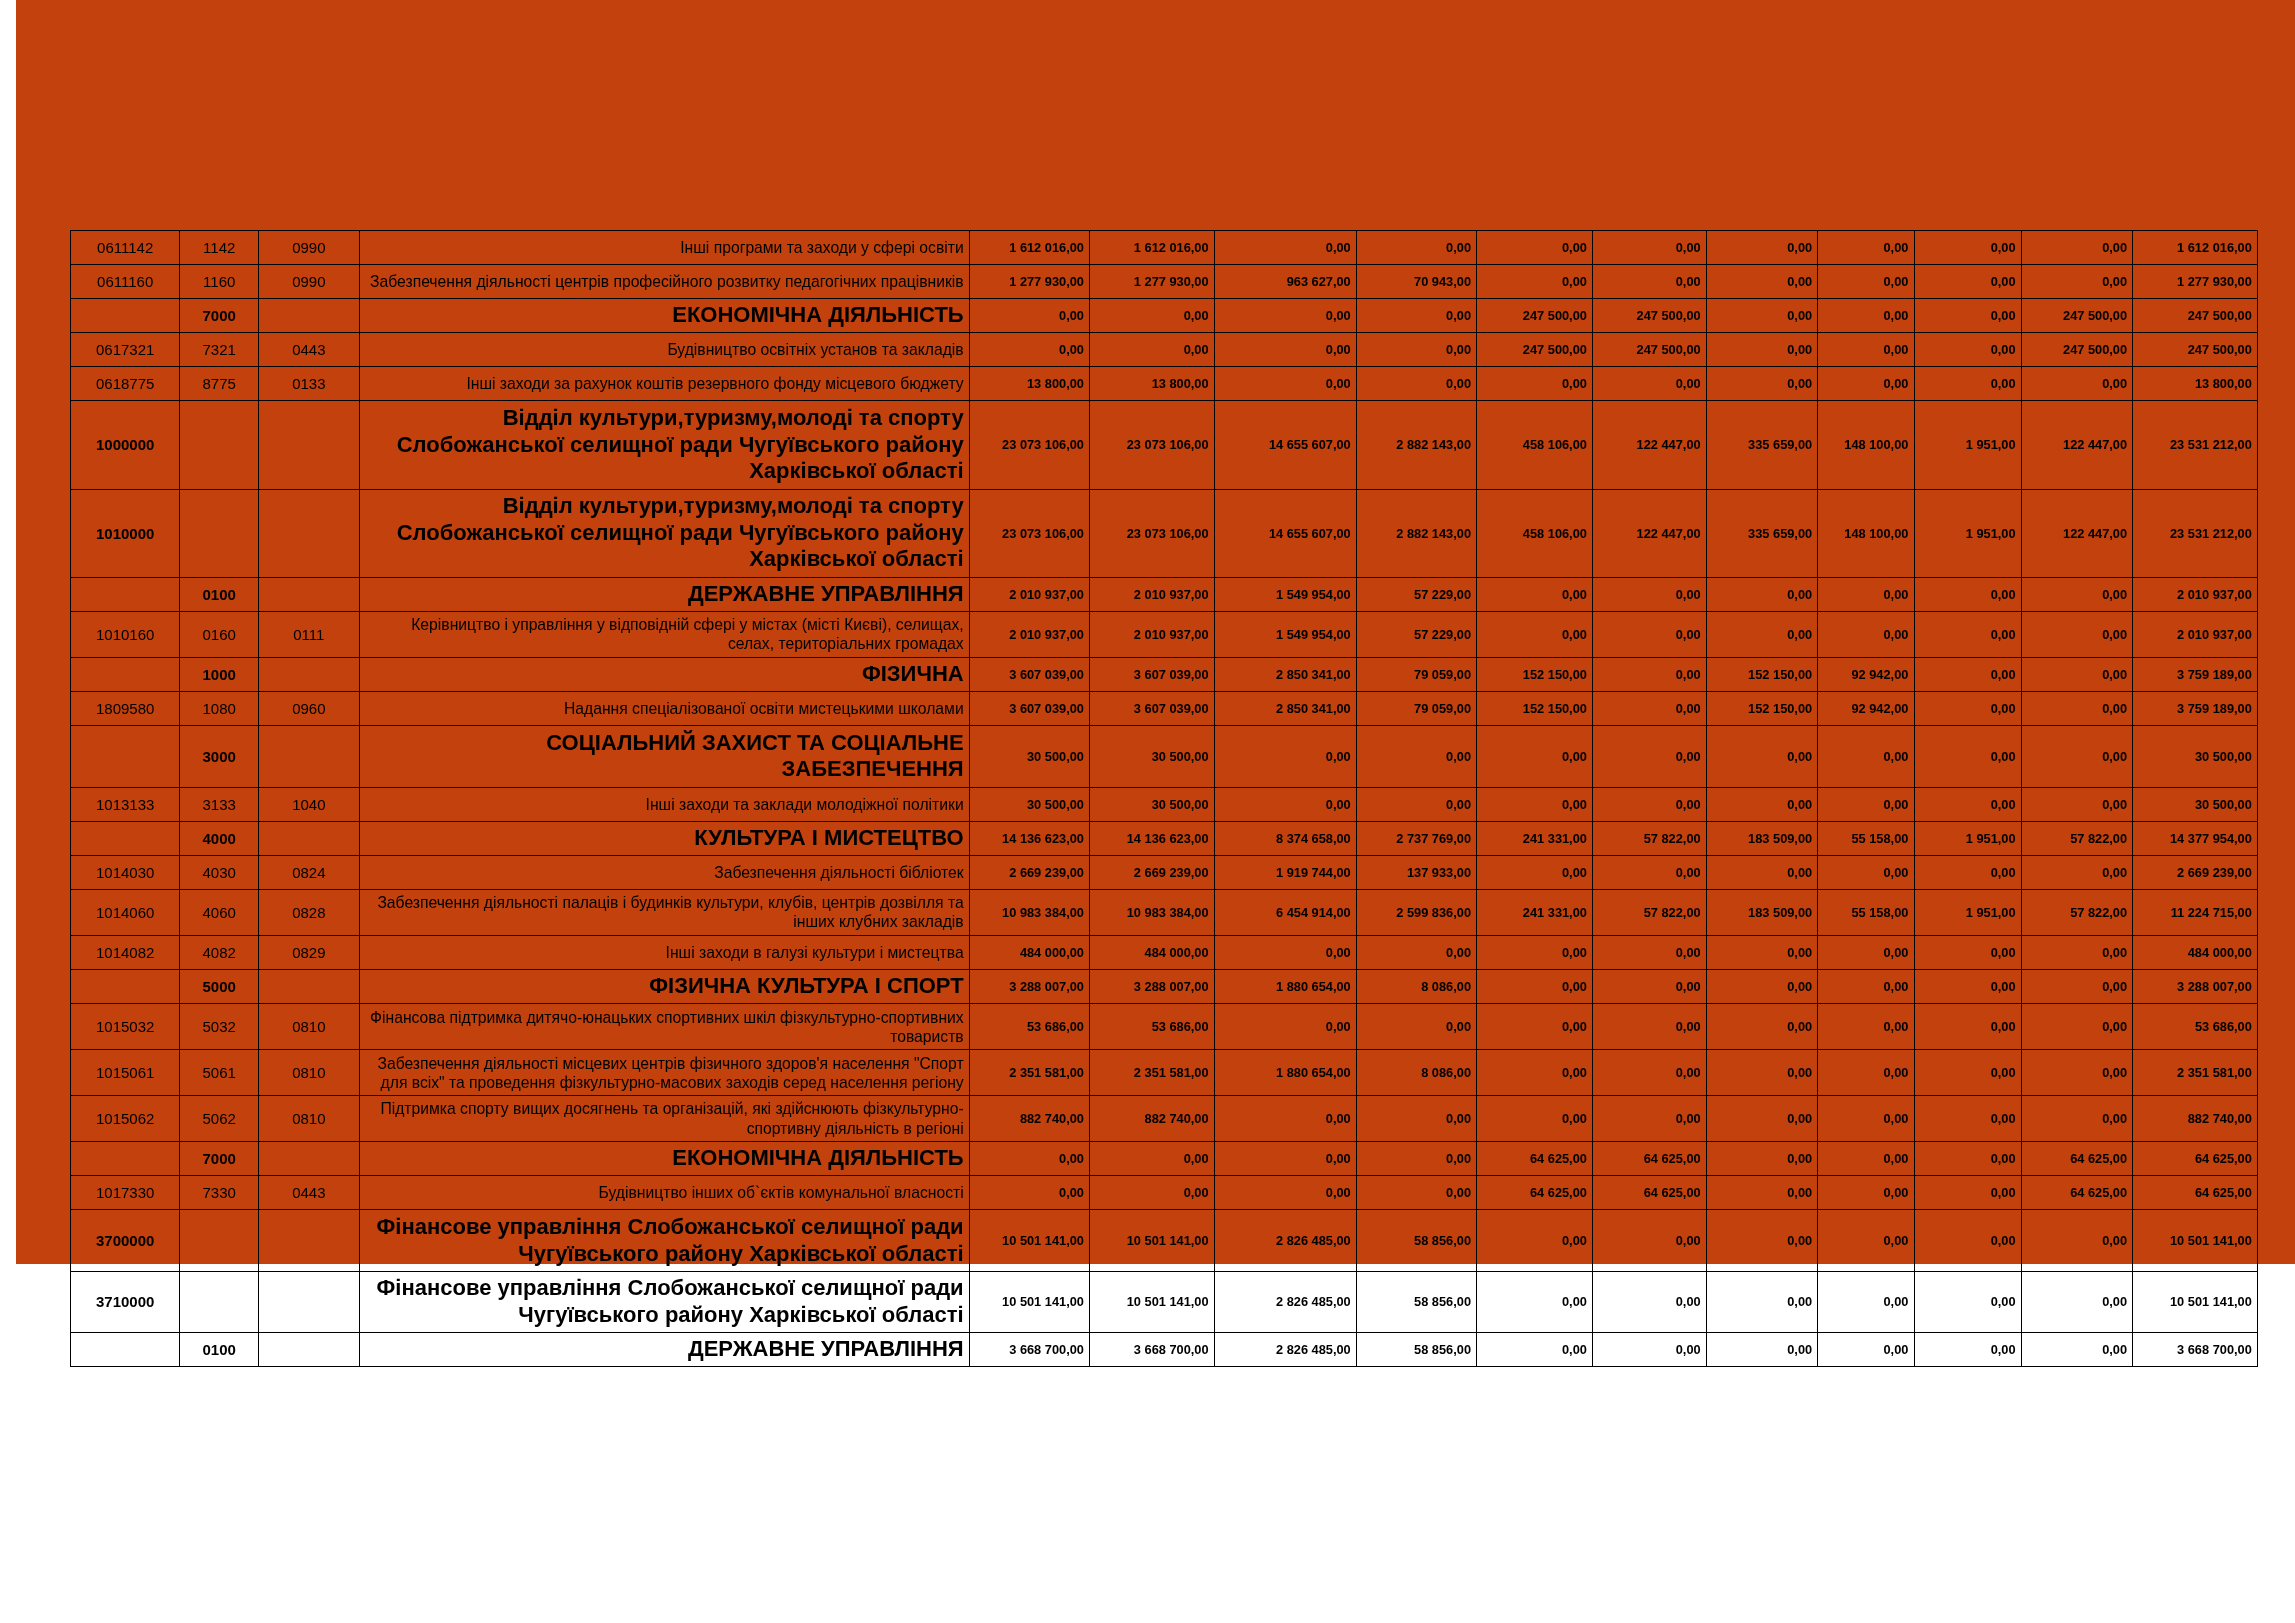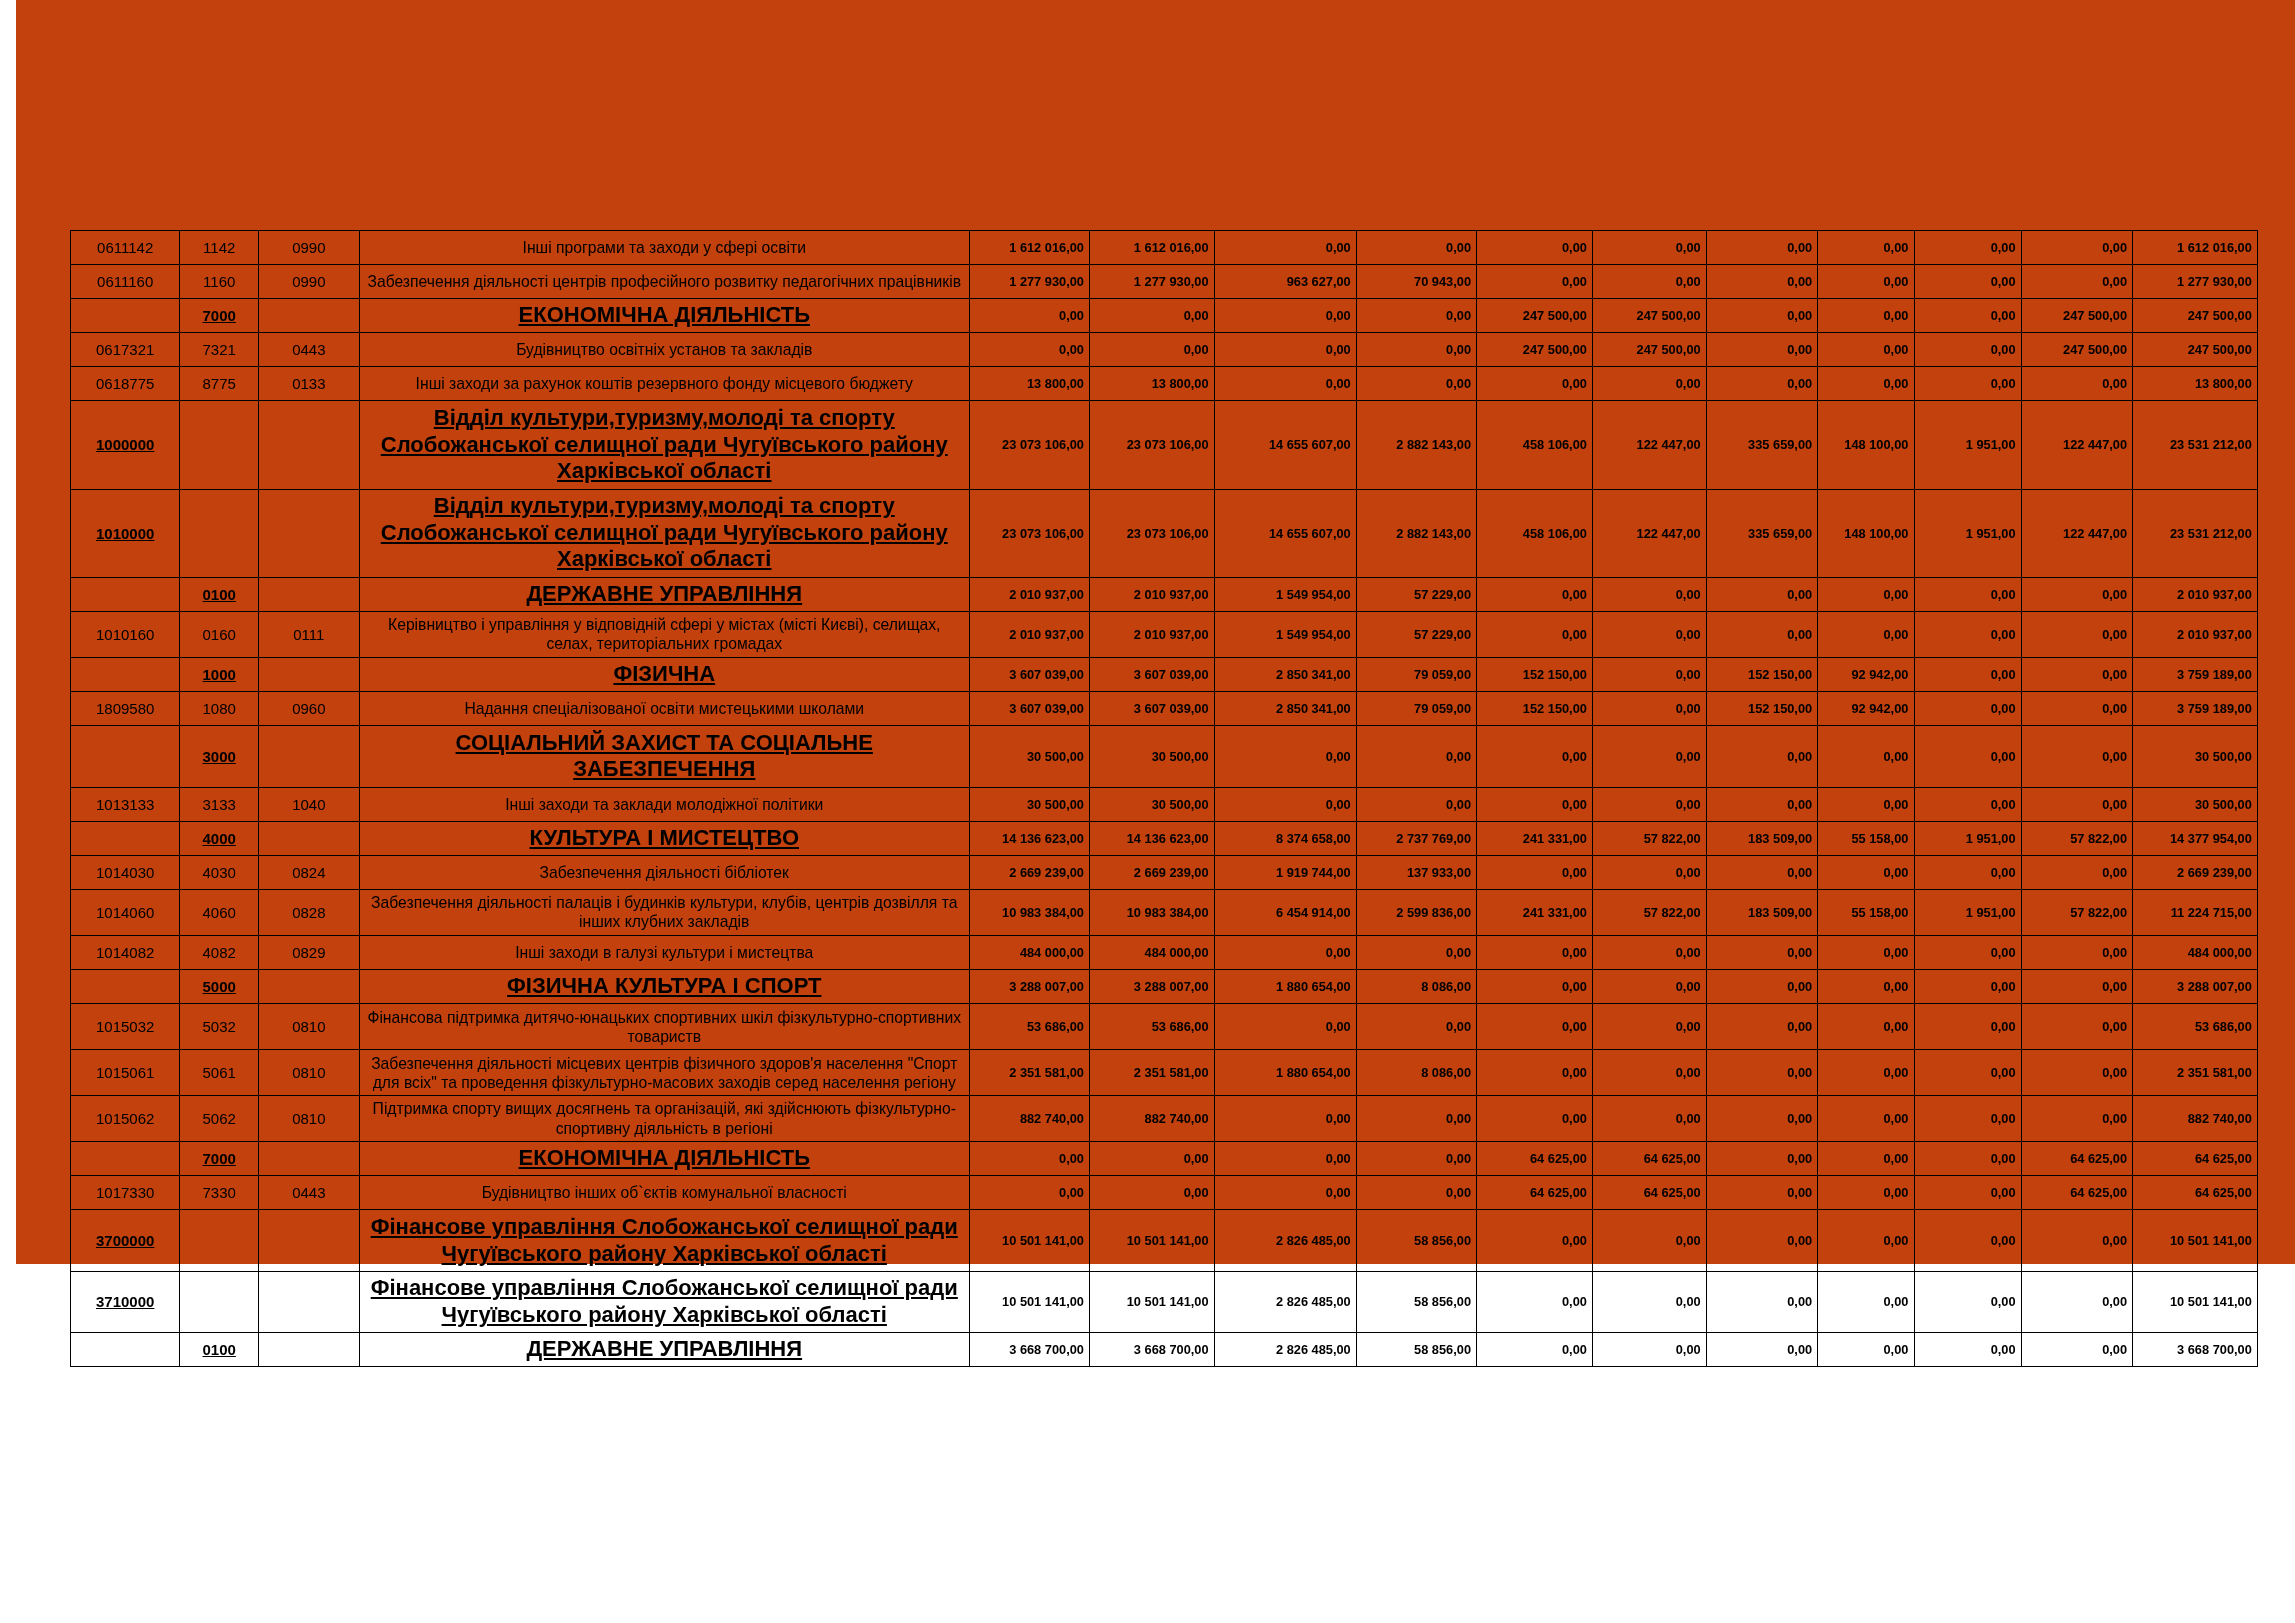--- a/index.html
+++ b/index.html
@@ -37,38 +37,37 @@
     height: 34px;
     box-sizing: border-box;
     overflow: hidden;
   }
   td.code {
     text-align: center;
     font-size: 15px;
     font-weight: 400;
   }
   td.name {
-    text-align: center;
+    text-align: right;
     font-size: 15.7px;
     font-weight: 400;
     line-height: 1.22;
     padding-left: 6.5px;
     padding-right: 6.5px;
   }
   td.num {
     text-align: right;
     font-size: 12.8px;
     font-weight: 700;
     white-space: nowrap;
     padding-right: 5.9px;
   }
   tr.section td.code,
   tr.section td.name {
     font-weight: 700;
-    text-decoration: underline;
   }
   tr.section td.name {
     font-size: 22px;
   }
 </style>
 </head>
 <body>
 
 <div class="page">
   <table class="budget-table">

